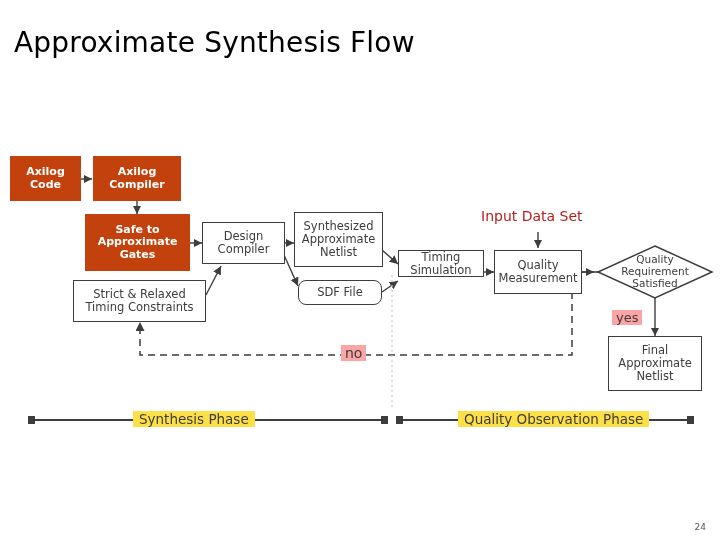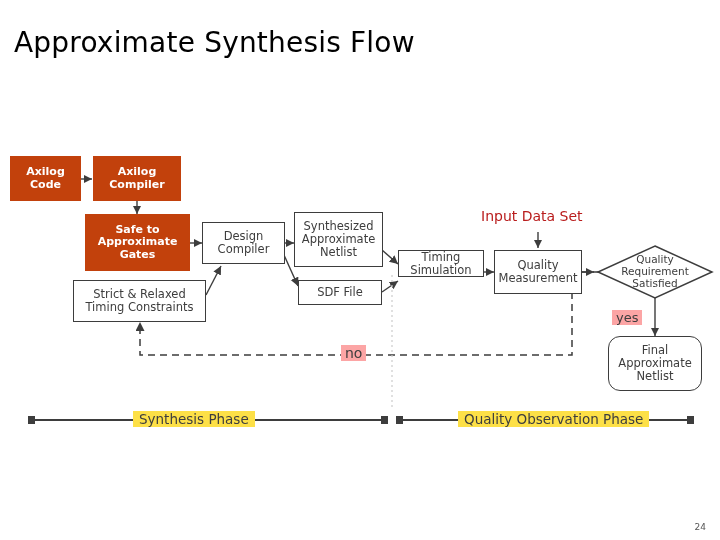--- a/index.html
+++ b/index.html
@@ -200,21 +200,21 @@
     </div>
 
     <div class="node outline" style="left:294px; top:72px; width:89px; height:55px;">
       <span>
         <span>Synthesized</span><br>
         <span>Approximate</span><br>
         <span>Netlist</span>
       </span>
     </div>
 
-    <div class="node outline" style="left:298px; top:140px; width:84px; height:25px;">
+    <div class="node outline" style="left:298px; top:140px; width:84px; height:25px;border-radius:8px;">
       <span>SDF File</span>
     </div>
 
     <div class="node outline" style="left:398px; top:110px; width:86px; height:27px;">
       <span>
         <span>Timing</span><br>
         <span>Simulation</span>
       </span>
     </div>
 
@@ -226,21 +226,21 @@
     </div>
 
     <div class="node" style="left:605px; top:106px; width:100px; height:52px; color:#3d3d3d; font-size:10.5px; font-family:'DejaVu Sans', sans-serif;">
       <span>
         <span>Quality</span><br>
         <span>Requirement</span><br>
         <span>Satisfied</span>
       </span>
     </div>
 
-    <div class="node outline" style="left:608px; top:196px; width:94px; height:55px;border-radius:12px;">
+    <div class="node outline" style="left:608px; top:196px; width:94px; height:55px;">
       <span>
         <span>Final</span><br>
         <span>Approximate</span><br>
         <span>Netlist</span>
       </span>
     </div>
 
     <div class="plain-label" style="left:481px; top:68px; font-size:14px;">Input Data Set</div>
 
     <div class="small-label" style="left:612px; top:170px;">yes</div>

